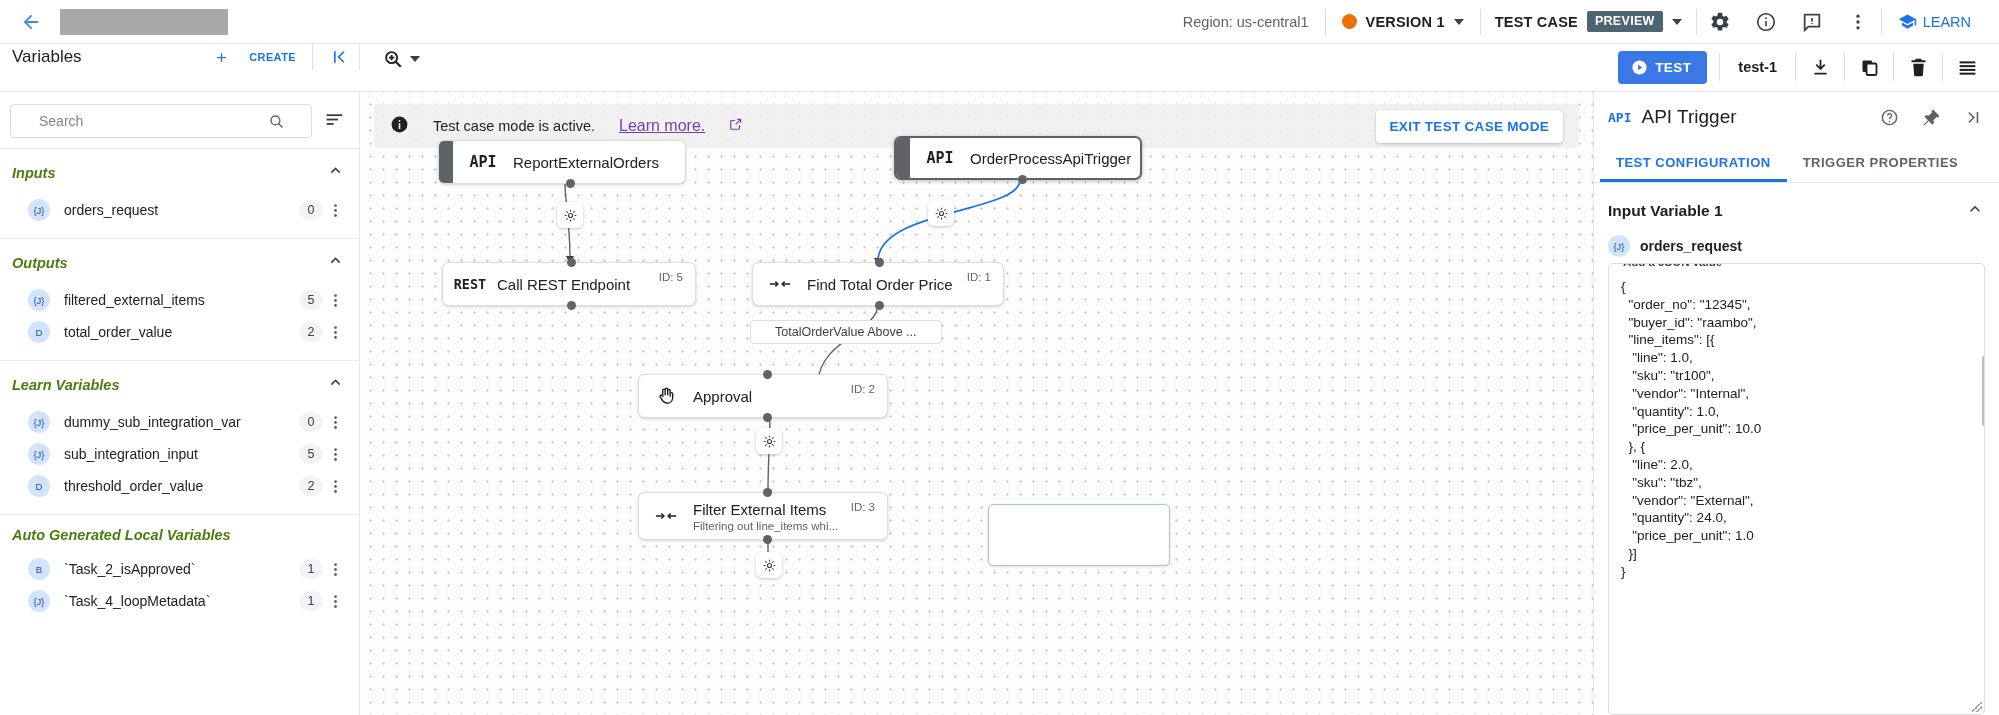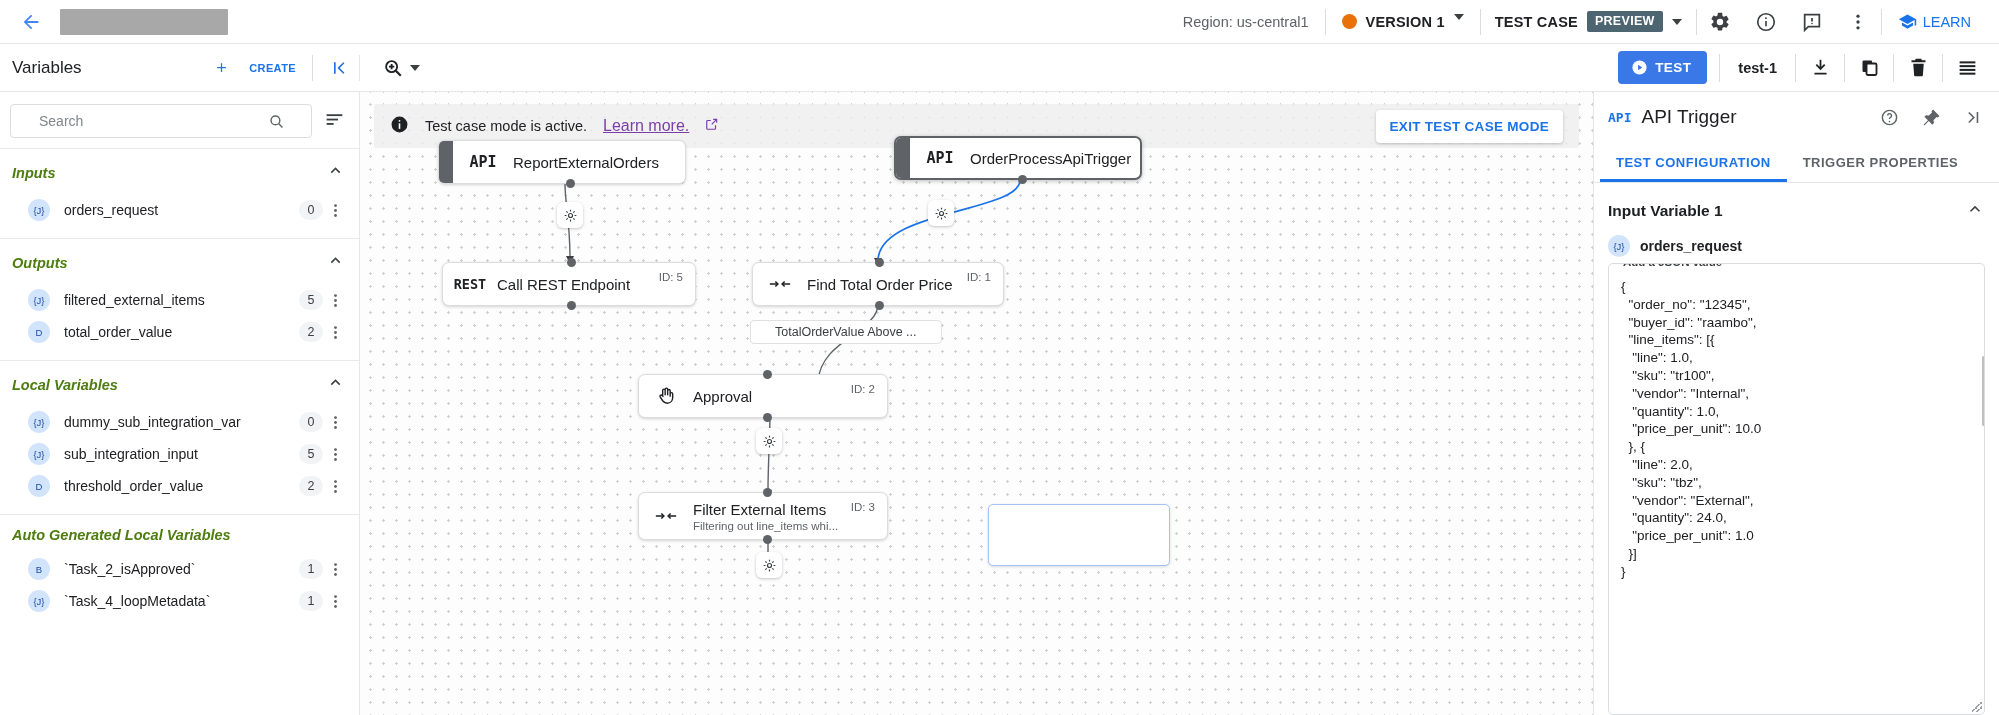--- a/index.html
+++ b/index.html
@@ -28,42 +28,42 @@
   .title-redaction {
     width: 168px; height: 26px; background: #a8a8a8; border-radius: 1px;
     margin-left: 12px; flex: 0 0 auto;
   }
   .topbar-spacer { flex: 1 1 auto; }
   .tb-region {
     font-size: 14.5px; color: #5f6368; padding: 0 16px; white-space: nowrap;
   }
   .tb-div { width: 1px; height: 26px; background: #dadce0; flex: 0 0 auto; }
   .tb-version {
-    display: flex; align-items: flex-start; gap: 9px; padding: 0 16px; cursor: pointer; white-space: nowrap;
+    display: flex; align-items: center; gap: 9px; padding: 0 16px; cursor: pointer; white-space: nowrap;
   }
   .ver-dot { width: 15px; height: 15px; border-radius: 50%; background: #e8710a; flex:0 0 auto; }
   .ver-label { font-size: 14.5px; font-weight: bold; letter-spacing: .2px; }
   .caret { width:0;height:0;border-left:5px solid transparent;border-right:5px solid transparent;border-top:6px solid #3c4043; flex:0 0 auto;}
   .tb-testcase { display:flex; align-items:center; gap:9px; padding: 0 14px; cursor:pointer; white-space: nowrap;}
   .tc-label { font-size: 14.5px; font-weight: bold; letter-spacing: .2px; }
   .tc-chip {
     background:#4d6471; color:#fff; font-size:12.5px; font-weight:bold;
     padding: 3px 8px 4px; border-radius: 2px; letter-spacing:.3px;
   }
   .tb-icon {
     width: 46px; height: 44px; display:flex; align-items:center; justify-content:center;
     cursor:pointer; color:#3c4043; flex:0 0 auto;
   }
   .tb-learn {
     display:flex; align-items:center; gap:6px; padding: 0 14px 0 16px; color:#1a73e8;
     font-size:14.5px; cursor:pointer; white-space:nowrap;
   }
 
   
-  .row2 { height: 48px; min-height:48px; display:flex; align-items:center; border-bottom:1px solid #e4e6e9; background:#fff; }
+  .row2 { height: 48px; min-height:48px; display:flex; align-items:flex-start; border-bottom:1px solid #e4e6e9; background:#fff; }
   .row2-left {
     width: 360px; min-width:360px; display:flex; align-items:center;
     border-right:1px solid #e4e6e9; padding-left: 12px;
   }
   .var-title { font-size: 17px; color:#202124; flex:1 1 auto; }
   .create-btn {
     display:flex; align-items:center; gap:20px; color:#1a73e8; font-size:11px; font-weight:bold;
     letter-spacing:.4px; cursor:pointer; padding: 4px 10px;
   }
   .row2-sep { width:1px; height:26px; background:#dadce0; margin:0 6px; align-self:center; }
@@ -124,21 +124,21 @@
 
   
   .canvas {
     flex:1 1 auto; position:relative; overflow:hidden; background:#fdfdfd;
     background-image: radial-gradient(#d0d0d0 1.05px, transparent 1.05px);
     background-size: 13px 13px; background-position: 4px 6px;
   }
   .tc-banner {
     position:absolute; left:14px; top:12px; right:14px; height:44px;
     background:rgba(238,238,238,.82); border-radius:3px;
-    display:flex; align-items:center; padding: 0 16px; gap:16px;
+    display:flex; align-items:center; padding: 0 16px; gap:24px;
   }
   .tc-banner-text { font-size:14.5px; color:#202124; }
   .tc-link { color:#7b3ea8; text-decoration:underline; cursor:pointer; }
   .exit-btn {
     position:absolute; right:30px; top:18px; background:#fff; color:#1a73e8;
     border-radius:4px; padding: 9px 14px; font-size:13.5px; font-weight:bold; letter-spacing:.3px;
     box-shadow: 0 1px 3px rgba(60,64,67,.3); cursor:pointer; white-space:nowrap; z-index:4;
   }
 
   .node {
@@ -430,21 +430,21 @@
                 <circle cx="12" cy="12" r="2"></circle>
                 <circle cx="12" cy="19" r="2"></circle>
               </svg>
             </span>
         </div>
         <div class="sec-gap"></div>
       </div>
 
       <div class="var-section">
         <div class="sec-head">
-          <span class="sec-title">Local Variables</span>
+          <span class="sec-title">Learn Variables</span>
           <span class="chev"><svg width="19" height="19" viewBox="0 0 24 24" fill="currentColor">
                 <path d="M12 8l6 6-1.4 1.4L12 10.8l-4.6 4.6L6 14l6-6z"></path>
               </svg></span>
         </div>
         <div class="var-row">
           <span class="vr-badge">{J}</span>
           <span class="vr-name">dummy_sub_integration_var</span>
           <span class="vr-count">0</span>
           <span class="vr-kebab">
               <svg width="17" height="17" viewBox="0 0 24 24" fill="currentColor">

